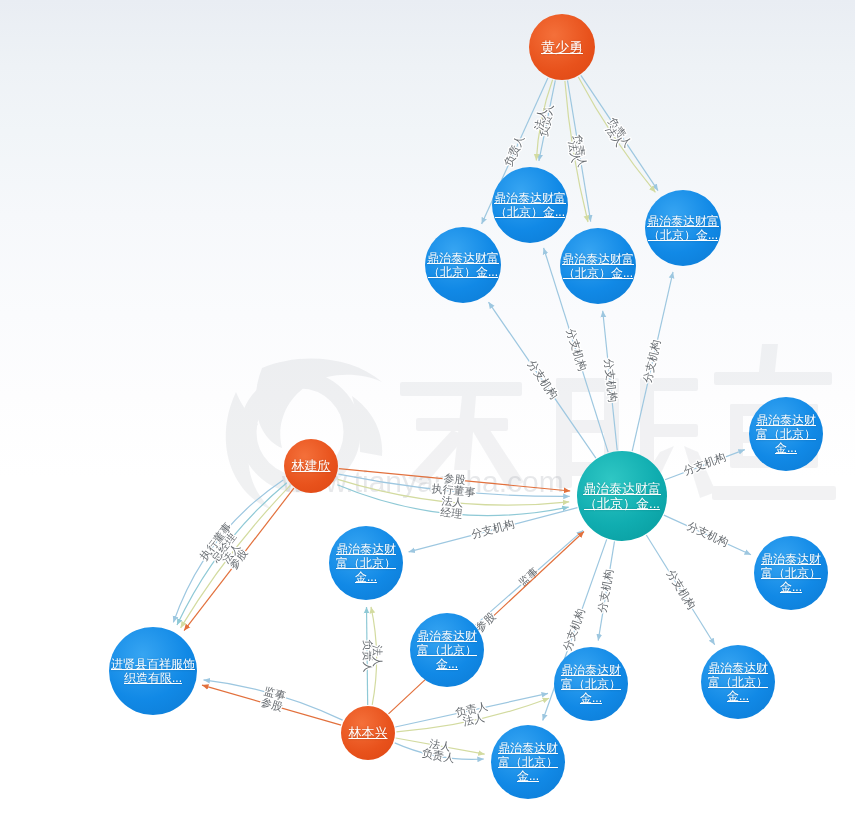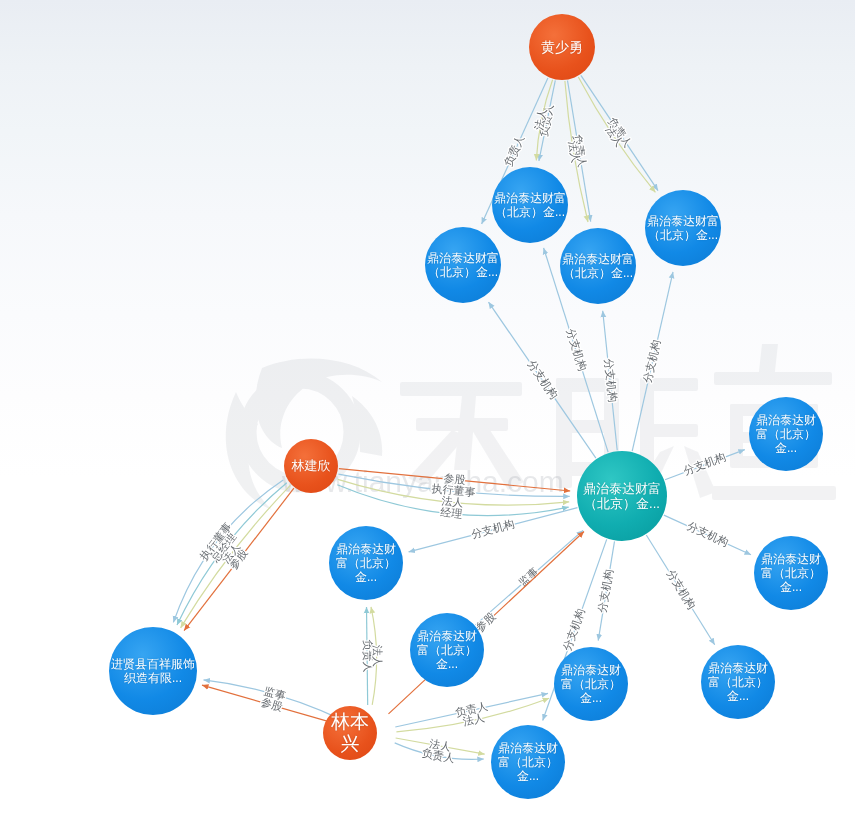--- a/index.html
+++ b/index.html
@@ -55,20 +55,21 @@
     display: flex;
     align-items: center;
     justify-content: flex-end;
     text-align: center;
     color: #ffffff;
     line-height: 1.18;
     box-sizing: border-box;
     padding: 2px;
     cursor: pointer;
     user-select: none;
+    text-decoration: underline;
     -webkit-user-select: none;
   }
   .node-label {
     display: block;
     width: 100%;
     word-break: break-all;
     text-shadow: 0 0 2px rgba(0,0,0,0.18);
   }
   .node.company {
     background: radial-gradient(circle at 38% 32%, #37a5f2 0%, #1189e6 55%, #0c7ad3 100%);
@@ -241,21 +242,21 @@
       </div>
       <div class="node center" title="鼎治泰达财富（北京）金..." style="left: 577px; top: 451px; width: 90px; height: 90px; font-size: 13px;">
         <span class="node-label">鼎治泰达财富（北京）金...</span>
       </div>
       <div class="node company" title="进贤县百祥服饰织造有限..." style="left: 109px; top: 627px; width: 88px; height: 88px; font-size: 12px;">
         <span class="node-label">进贤县百祥服饰织造有限...</span>
       </div>
       <div class="node person" title="林建欣" style="left: 284px; top: 439px; width: 54px; height: 54px; font-size: 13px;">
         <span class="node-label">林建欣</span>
       </div>
-      <div class="node person" title="林本兴" style="left: 323px; top: 706px; width: 54px; height: 54px; font-size: 19px;">
+      <div class="node person" title="林本兴" style="left: 341px; top: 706px; width: 54px; height: 54px; font-size: 13px;">
         <span class="node-label">林本兴</span>
       </div>
       <div class="node company" title="鼎治泰达财富（北京）金..." style="left: 329px; top: 526px; width: 74px; height: 74px; font-size: 12px;">
         <span class="node-label">鼎治泰达财富（北京）金...</span>
       </div>
       <div class="node company" title="鼎治泰达财富（北京）金..." style="left: 410px; top: 613px; width: 74px; height: 74px; font-size: 12px;">
         <span class="node-label">鼎治泰达财富（北京）金...</span>
       </div>
       <div class="node company" title="鼎治泰达财富（北京）金..." style="left: 491px; top: 725px; width: 74px; height: 74px; font-size: 12px;">
         <span class="node-label">鼎治泰达财富（北京）金...</span>

